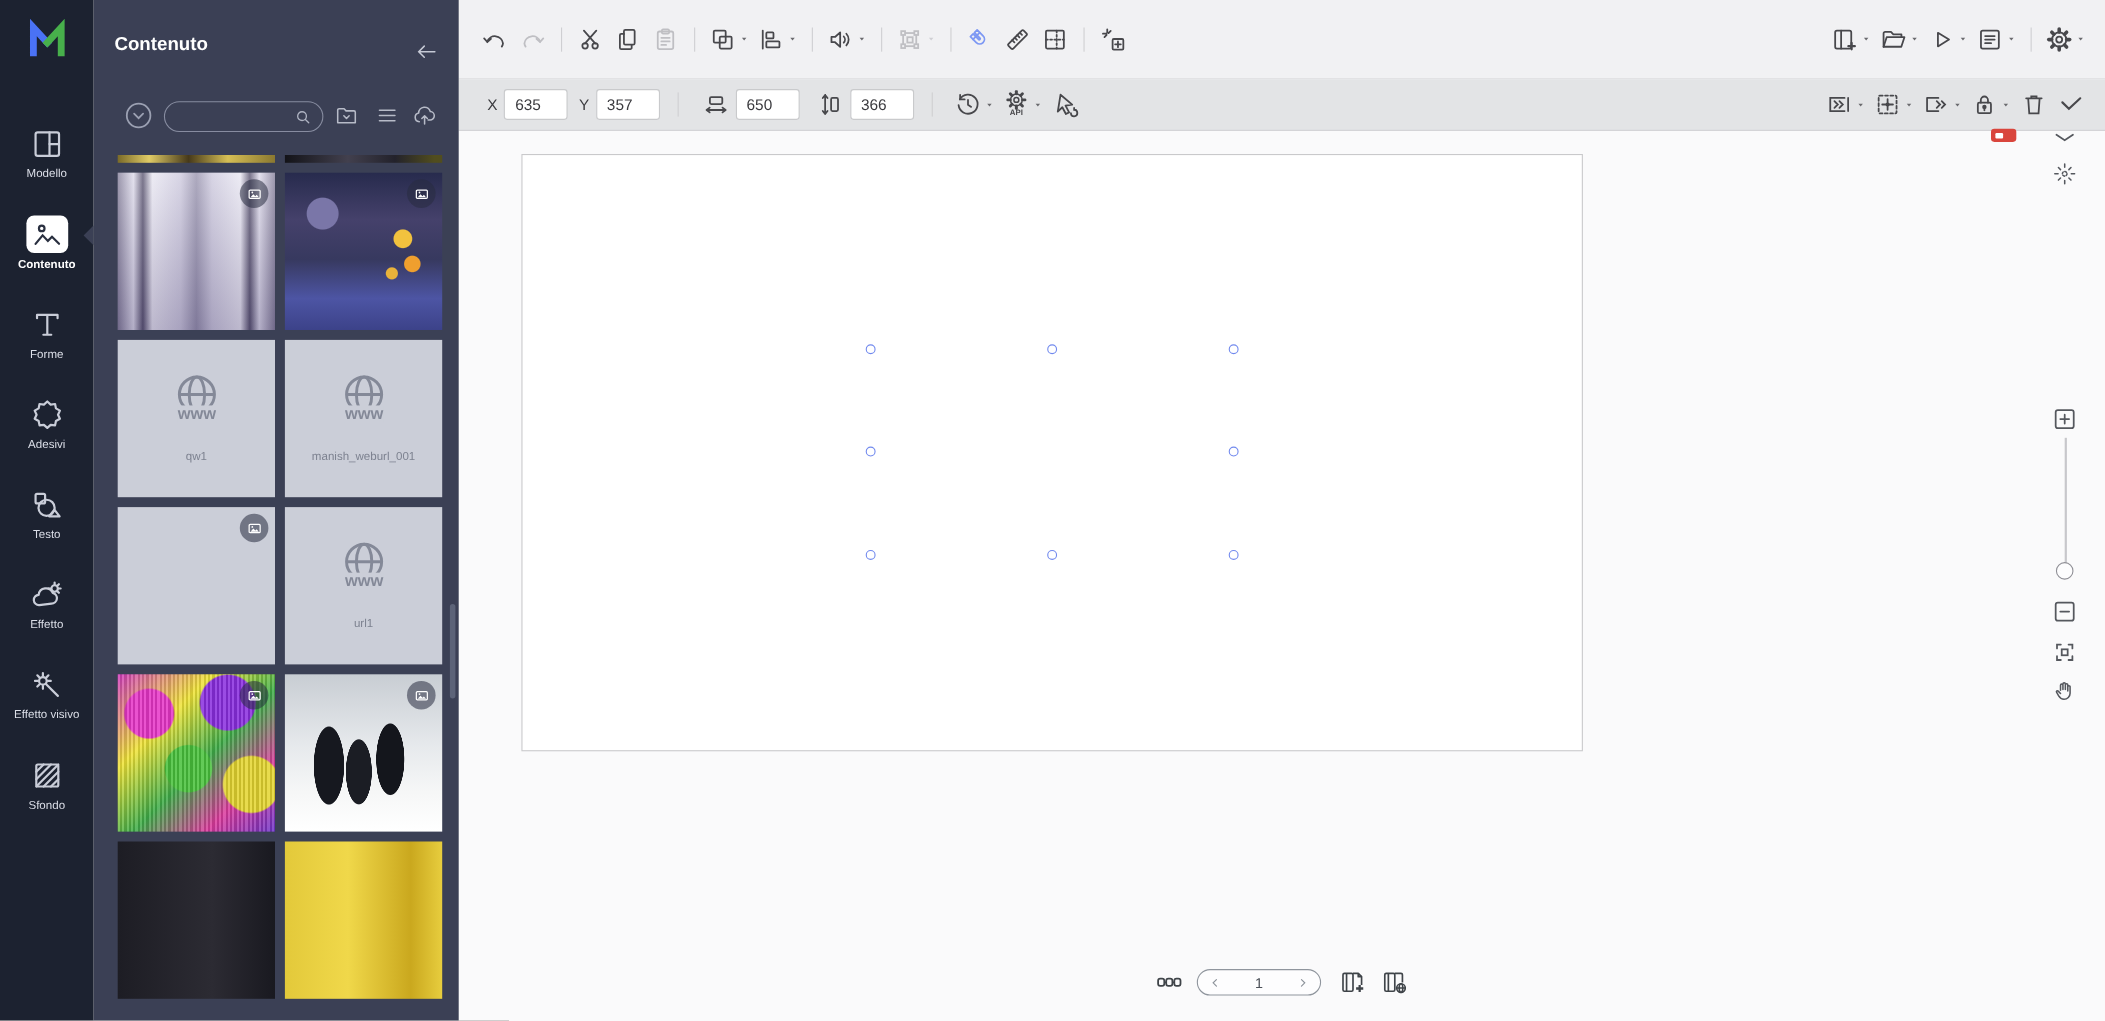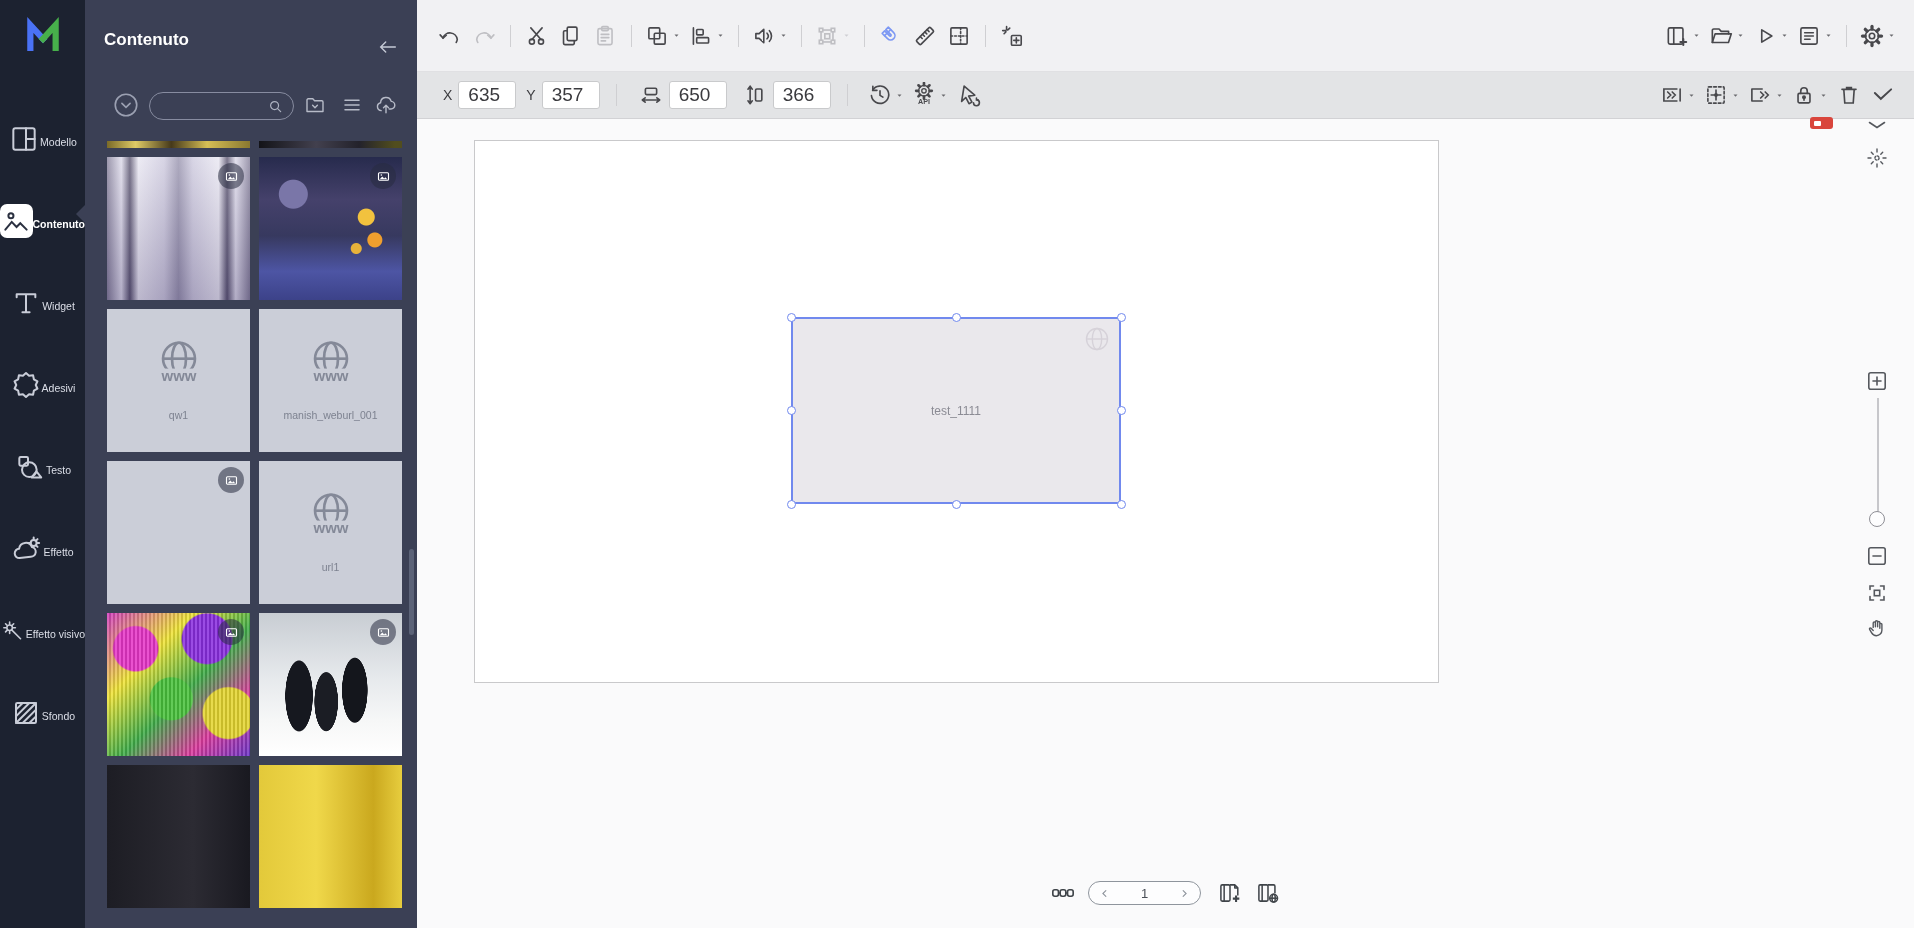--- a/index.html
+++ b/index.html
@@ -3,21 +3,21 @@
 <meta charset="utf-8">
 <style>
   html,body{margin:0;padding:0;background:#888;}
   .page{position:relative;width:1914px;height:928px;overflow:hidden;background:#fafafb;
         font-family:"Liberation Sans",sans-serif;-webkit-font-smoothing:antialiased;}
   svg{display:block;}
   
   .rail{position:absolute;left:0;top:0;width:85px;height:100%;background:#1c2230;z-index:5;}
   .rail-logo{width:46px;height:46px;margin:10px auto 0;}
   .rail-nav{position:absolute;top:98px;left:0;right:0;}
-  .rail-item{height:82px;display:flex;flex-direction:row;align-items:center;justify-content:center;
+  .rail-item{height:82px;display:flex;flex-direction:column;align-items:center;justify-content:center;
              color:#c9cdd8;cursor:pointer;position:relative;}
   .rail-item .ric{width:32px;height:32px;color:#c9cdd8;}
   .rail-item .rlabel{font-size:10.5px;margin-top:5px;color:#dcdfe8;white-space:nowrap;}
   .rail-item.active .ribox{width:38px;height:34px;background:#fff;border-radius:7px;display:flex;
              align-items:center;justify-content:center;}
   .rail-item.active .ric{color:#2a3040;}
   .rail-item.active .rlabel{color:#fff;font-weight:bold;}
   .rail-item.active .notch{position:absolute;right:0;top:50%;margin-top:-16px;width:0;height:0;
              border-top:9px solid transparent;border-bottom:9px solid transparent;border-right:9px solid #3b4055;}
   
@@ -84,21 +84,21 @@
   .tb-right{display:flex;align-items:center;padding-right:14px;}
   .tb-btn{display:flex;align-items:center;justify-content:center;height:32px;min-width:30px;
     color:#48484c;cursor:pointer;margin:0 2px;background:none;border:none;padding:0 1px;}
   .tb-btn svg.main-ic{width:26px;height:26px;}
   .tb-btn .caret{width:11px;height:11px;margin-left:1px;color:#6a6a6e;}
   .tb-btn.disabled{color:#bfbfc3;cursor:default;}
   .tb-btn.disabled .caret{color:#cfcfd3;}
   .tb-sep{width:1px;height:22px;background:#cfcfd2;margin:0 9px;flex:none;}
   .coord-label{font-size:14px;color:#3c3c40;margin:0 6px 0 10px;}
   .coord-input{width:47px;height:26px;border:1px solid #c9cacc;border-radius:3px;background:#fff;
-    font-size:19px;color:#3a3a3e;padding:0 0 0 9px;outline:none;font-family:"Liberation Sans",sans-serif;}
+    font-size:14px;color:#3a3a3e;padding:0 0 0 9px;outline:none;font-family:"Liberation Sans",sans-serif;}
   
   .canvas-page{position:absolute;left:474px;top:140px;width:963px;height:541px;background:#fff;
     border:1px solid #c9c9cb;z-index:1;}
   .sel-el{position:absolute;left:791px;top:317px;width:330px;height:187px;box-sizing:border-box;
     background:#eae8ec;border:2px solid #7189ee;z-index:2;display:flex;align-items:center;justify-content:center;cursor:move;}
   .sel-el .el-label{font-size:12px;color:#8b8b94;}
   .sel-el .wm-globe{position:absolute;top:6px;right:8px;width:28px;height:28px;color:#d6d2d9;}
   .handle{position:absolute;width:9px;height:9px;border-radius:50%;background:#fff;
     border:1.5px solid #7189ee;box-sizing:border-box;z-index:3;cursor:pointer;}
   
@@ -153,21 +153,21 @@
           </span>
           <span class="rlabel">Contenuto</span>
           <span class="notch"></span>
         </div>
         <div class="rail-item">
           <span class="ric">
             <svg class="main-ic" viewBox="0 0 24 24" fill="none" stroke="currentColor" stroke-width="1.5" stroke-linecap="round" style="width: 100%; height: 100%;">
               <path d="M5 5.5h14M5 5.5v2.2M19 5.5v2.2M12 5.5v13.5M9.3 19h5.4"></path>
             </svg>
           </span>
-          <span class="rlabel">Widget</span>
+          <span class="rlabel">Forme</span>
         </div>
         <div class="rail-item">
           <span class="ric">
             <svg class="main-ic" viewBox="0 0 24 24" fill="none" stroke="currentColor" stroke-width="1.5" stroke-linecap="round" style="width: 100%; height: 100%;">
               <path d="M12.0 3.0 L14.3 5.1 L17.3 4.7 L17.9 7.7 L20.6 9.2 L19.3 12.0 L20.6 14.8 L17.9 16.3 L17.3 19.3 L14.3 18.9 L12.0 21.0 L9.7 18.9 L6.7 19.3 L6.1 16.3 L3.4 14.8 L4.7 12.0 L3.4 9.2 L6.1 7.7 L6.7 4.7 L9.7 5.1 Z" stroke-linejoin="round"></path>
             </svg>
           </span>
           <span class="rlabel">Adesivi</span>
         </div>
         <div class="rail-item">
@@ -621,30 +621,20 @@
         </button>
         <button class="tb-btn">
           <svg class="main-ic" viewBox="0 0 24 24" fill="none" stroke="currentColor" stroke-width="1.5" stroke-linecap="round">
             <path d="M4.5 10.2l5.5 5.3L19.5 6.8" stroke-width="1.8"></path>
           </svg>
         </button>
       </div>
   </div>
 
   <div class="canvas-page"></div>
-  <div class="sel-el">
-    <span class="wm-globe">
-      <svg viewBox="0 0 24 24" fill="none" stroke="currentColor" stroke-width="1.2">
-        <circle cx="12" cy="12" r="9"></circle>
-          <ellipse cx="12" cy="12" rx="4" ry="9"></ellipse>
-          <path d="M3 12h18"></path>
-        </svg>
-    </span>
-    <span class="el-label">test_1111</span>
-  </div>
   <div id="handles">
       <div class="handle" style="left: 786.5px; top: 312.5px;"></div>
       <div class="handle" style="left: 951.5px; top: 312.5px;"></div>
       <div class="handle" style="left: 1116.5px; top: 312.5px;"></div>
       <div class="handle" style="left: 786.5px; top: 406px;"></div>
       <div class="handle" style="left: 1116.5px; top: 406px;"></div>
       <div class="handle" style="left: 786.5px; top: 499.5px;"></div>
       <div class="handle" style="left: 951.5px; top: 499.5px;"></div>
       <div class="handle" style="left: 1116.5px; top: 499.5px;"></div>
     </div>

